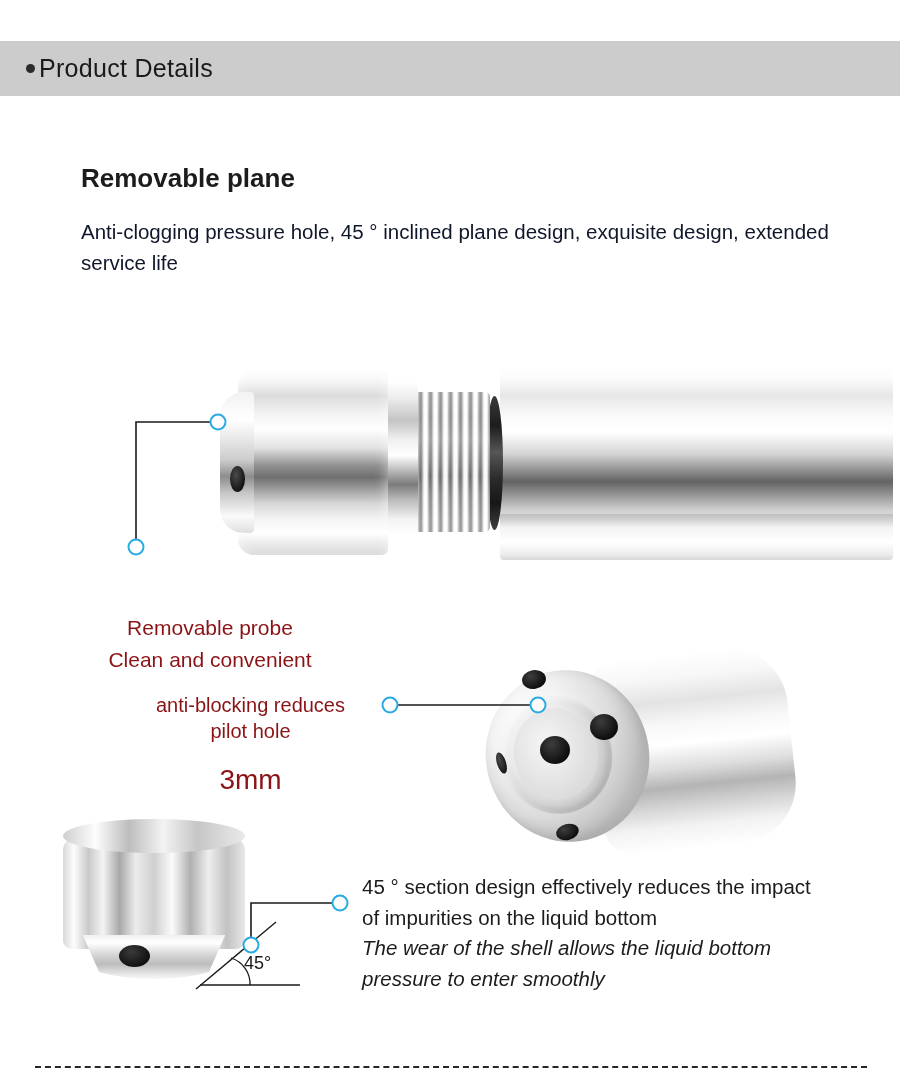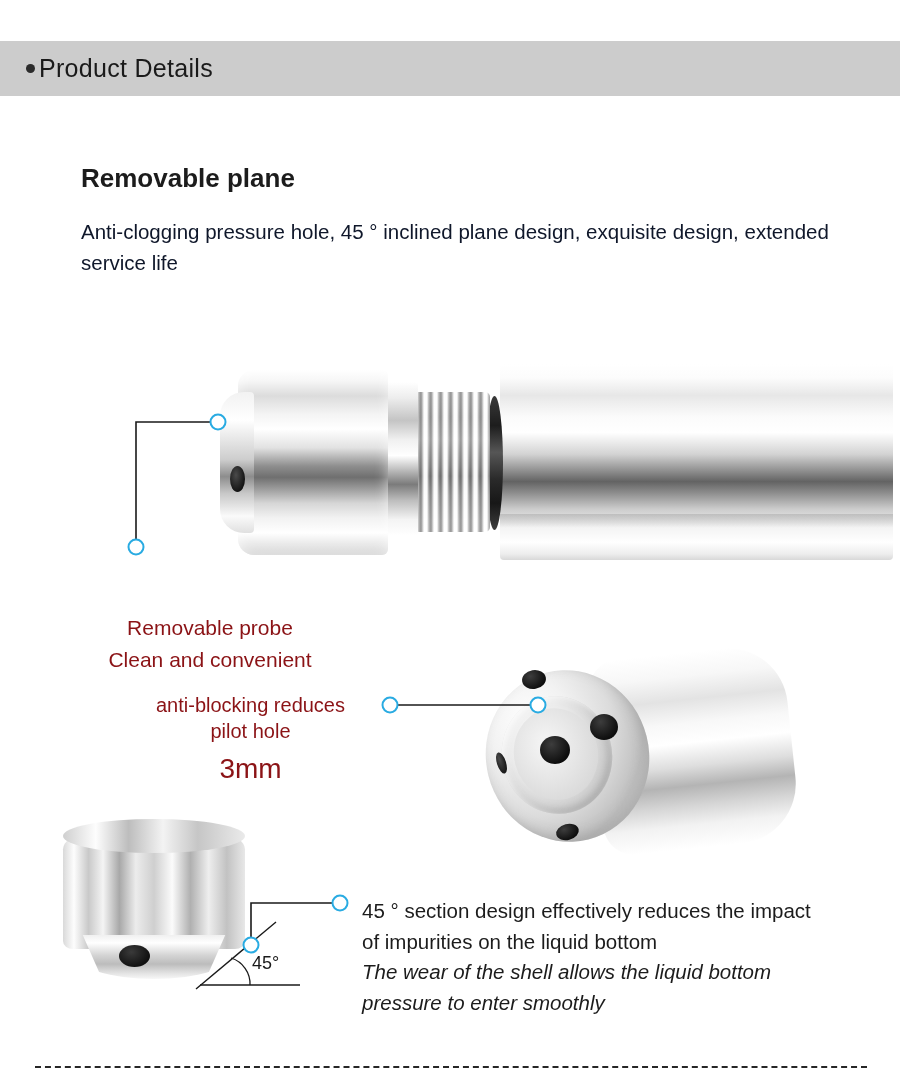--- a/index.html
+++ b/index.html
@@ -265,35 +265,35 @@
   #caption-pilot {
     left: 118px; top: 692px;
     width: 265px;
     font-size: 20px;
     line-height: 26px;
   }
   #caption-pilot .big {
     display: block;
     font-size: 28px;
     line-height: 36px;
-    margin-top: 7px;
+    margin-top: 18px;
   }
 
   
   .angle-label {
     position: absolute;
-    left: 252px; top: 953px;
+    left: 244px; top: 953px;
     font-size: 18px;
     color: #1a1a1a;
   }
 
   
   .bottom-desc {
     position: absolute;
-    left: 362px; top: 896px;
+    left: 362px; top: 872px;
     width: 470px;
     font-size: 20.5px;
     line-height: 30.5px;
     color: #1c1c1c;
   }
   .bottom-desc p + p { margin-top: 0; font-style: italic; }
 
   
   .footer-rule {
     position: absolute;

